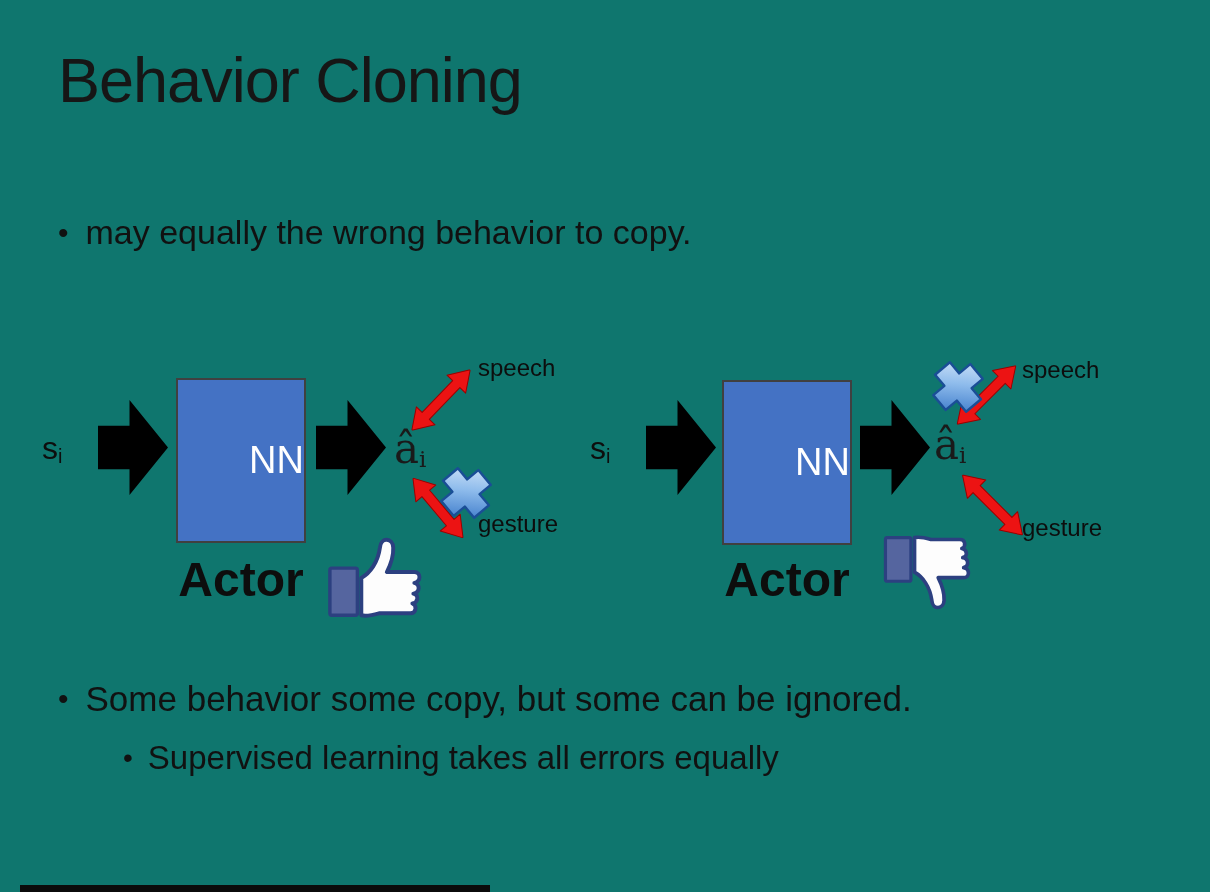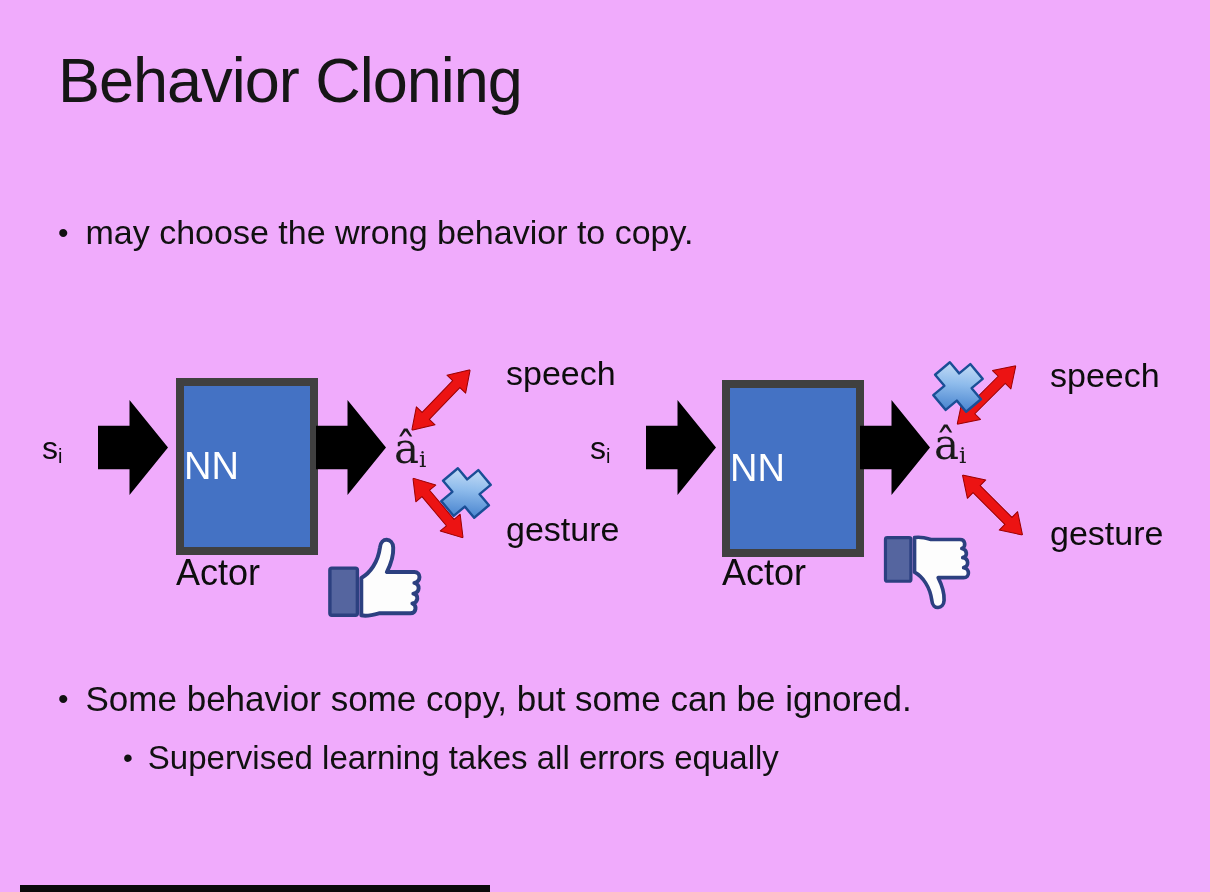--- a/index.html
+++ b/index.html
@@ -1,19 +1,19 @@
 <!DOCTYPE html>
 <html><head>
 <meta charset="utf-8">
 <style>
   html,body{margin:0;padding:0;background:#888;}
   .slide{
     position:relative;
     width:1210px;height:892px;
-    background:#f0abfc;
+    background:#0f766e;
     overflow:hidden;
     font-family:"Liberation Sans",sans-serif;
     color:#111;
   }
   .abs{position:absolute;}
   .title{
     left:58px;top:44px;
     font-size:63px;font-weight:300;letter-spacing:-1px;
     color:#161616;white-space:nowrap;
   }
@@ -27,46 +27,46 @@
   .b-sup .dot{margin-right:15px;font-size:28px;}
   
   .state{font-size:32px;color:#0d0d0d;}
   .subs{font-size:0.62em;vertical-align:-0.18em;}
   .blockarrow{
     width:70px;height:95px;background:#000;
     clip-path:polygon(0 27%,45% 27%,45% 0,100% 50%,45% 100%,45% 73%,0 73%);
   }
   .nnbox{
     width:126px;height:161px;
-    background:#4472C4;border:8px solid #404040;
-    display:flex;align-items:center;justify-content:flex-start;
+    background:#4472C4;border:2px solid #404040;
+    display:flex;align-items:center;justify-content:flex-end;
     color:#fff;font-size:38px;
   }
   .ahat{
     font-family:"DejaVu Serif",serif;
     font-size:42px;color:#1a1a1a;
   }
   .ahat .subs{font-size:0.55em;}
-  .lbl{font-size:34px;color:#0d0d0d;white-space:nowrap;margin-left:28px;}
-  .actor{width:130px;font-size:36px;color:#0d0d0d;}
+  .lbl{font-size:24px;color:#0d0d0d;white-space:nowrap;}
+  .actor{width:130px;text-align:center;font-size:48px;color:#0d0d0d;font-weight:bold;}
   .redarrow{transform-origin:center center;}
   .flipY{transform:scaleY(-1);}
   .bottombar{left:20px;top:885px;width:470px;height:7px;background:#0b0b0b;}
 </style>
 </head>
 <body>
 
 <div class="slide">
 
   <div class="abs title">Behavior Cloning</div>
 
   <div class="abs bullet b-major">
     <span class="dot">•</span>
     <div>
-      <div>may choose the wrong behavior to copy.</div>
+      <div>may equally the wrong behavior to copy.</div>
     </div>
   </div>
 
   <div class="abs state" style="left:42px;top:430px;"><span>s</span><span class="subs">i</span></div>
 
   <div class="abs blockarrow" style="left:98px;top:400px;"></div>
 
   <div class="abs nnbox" style="left:176px;top:378px;">
     <span>NN</span>
   </div>

